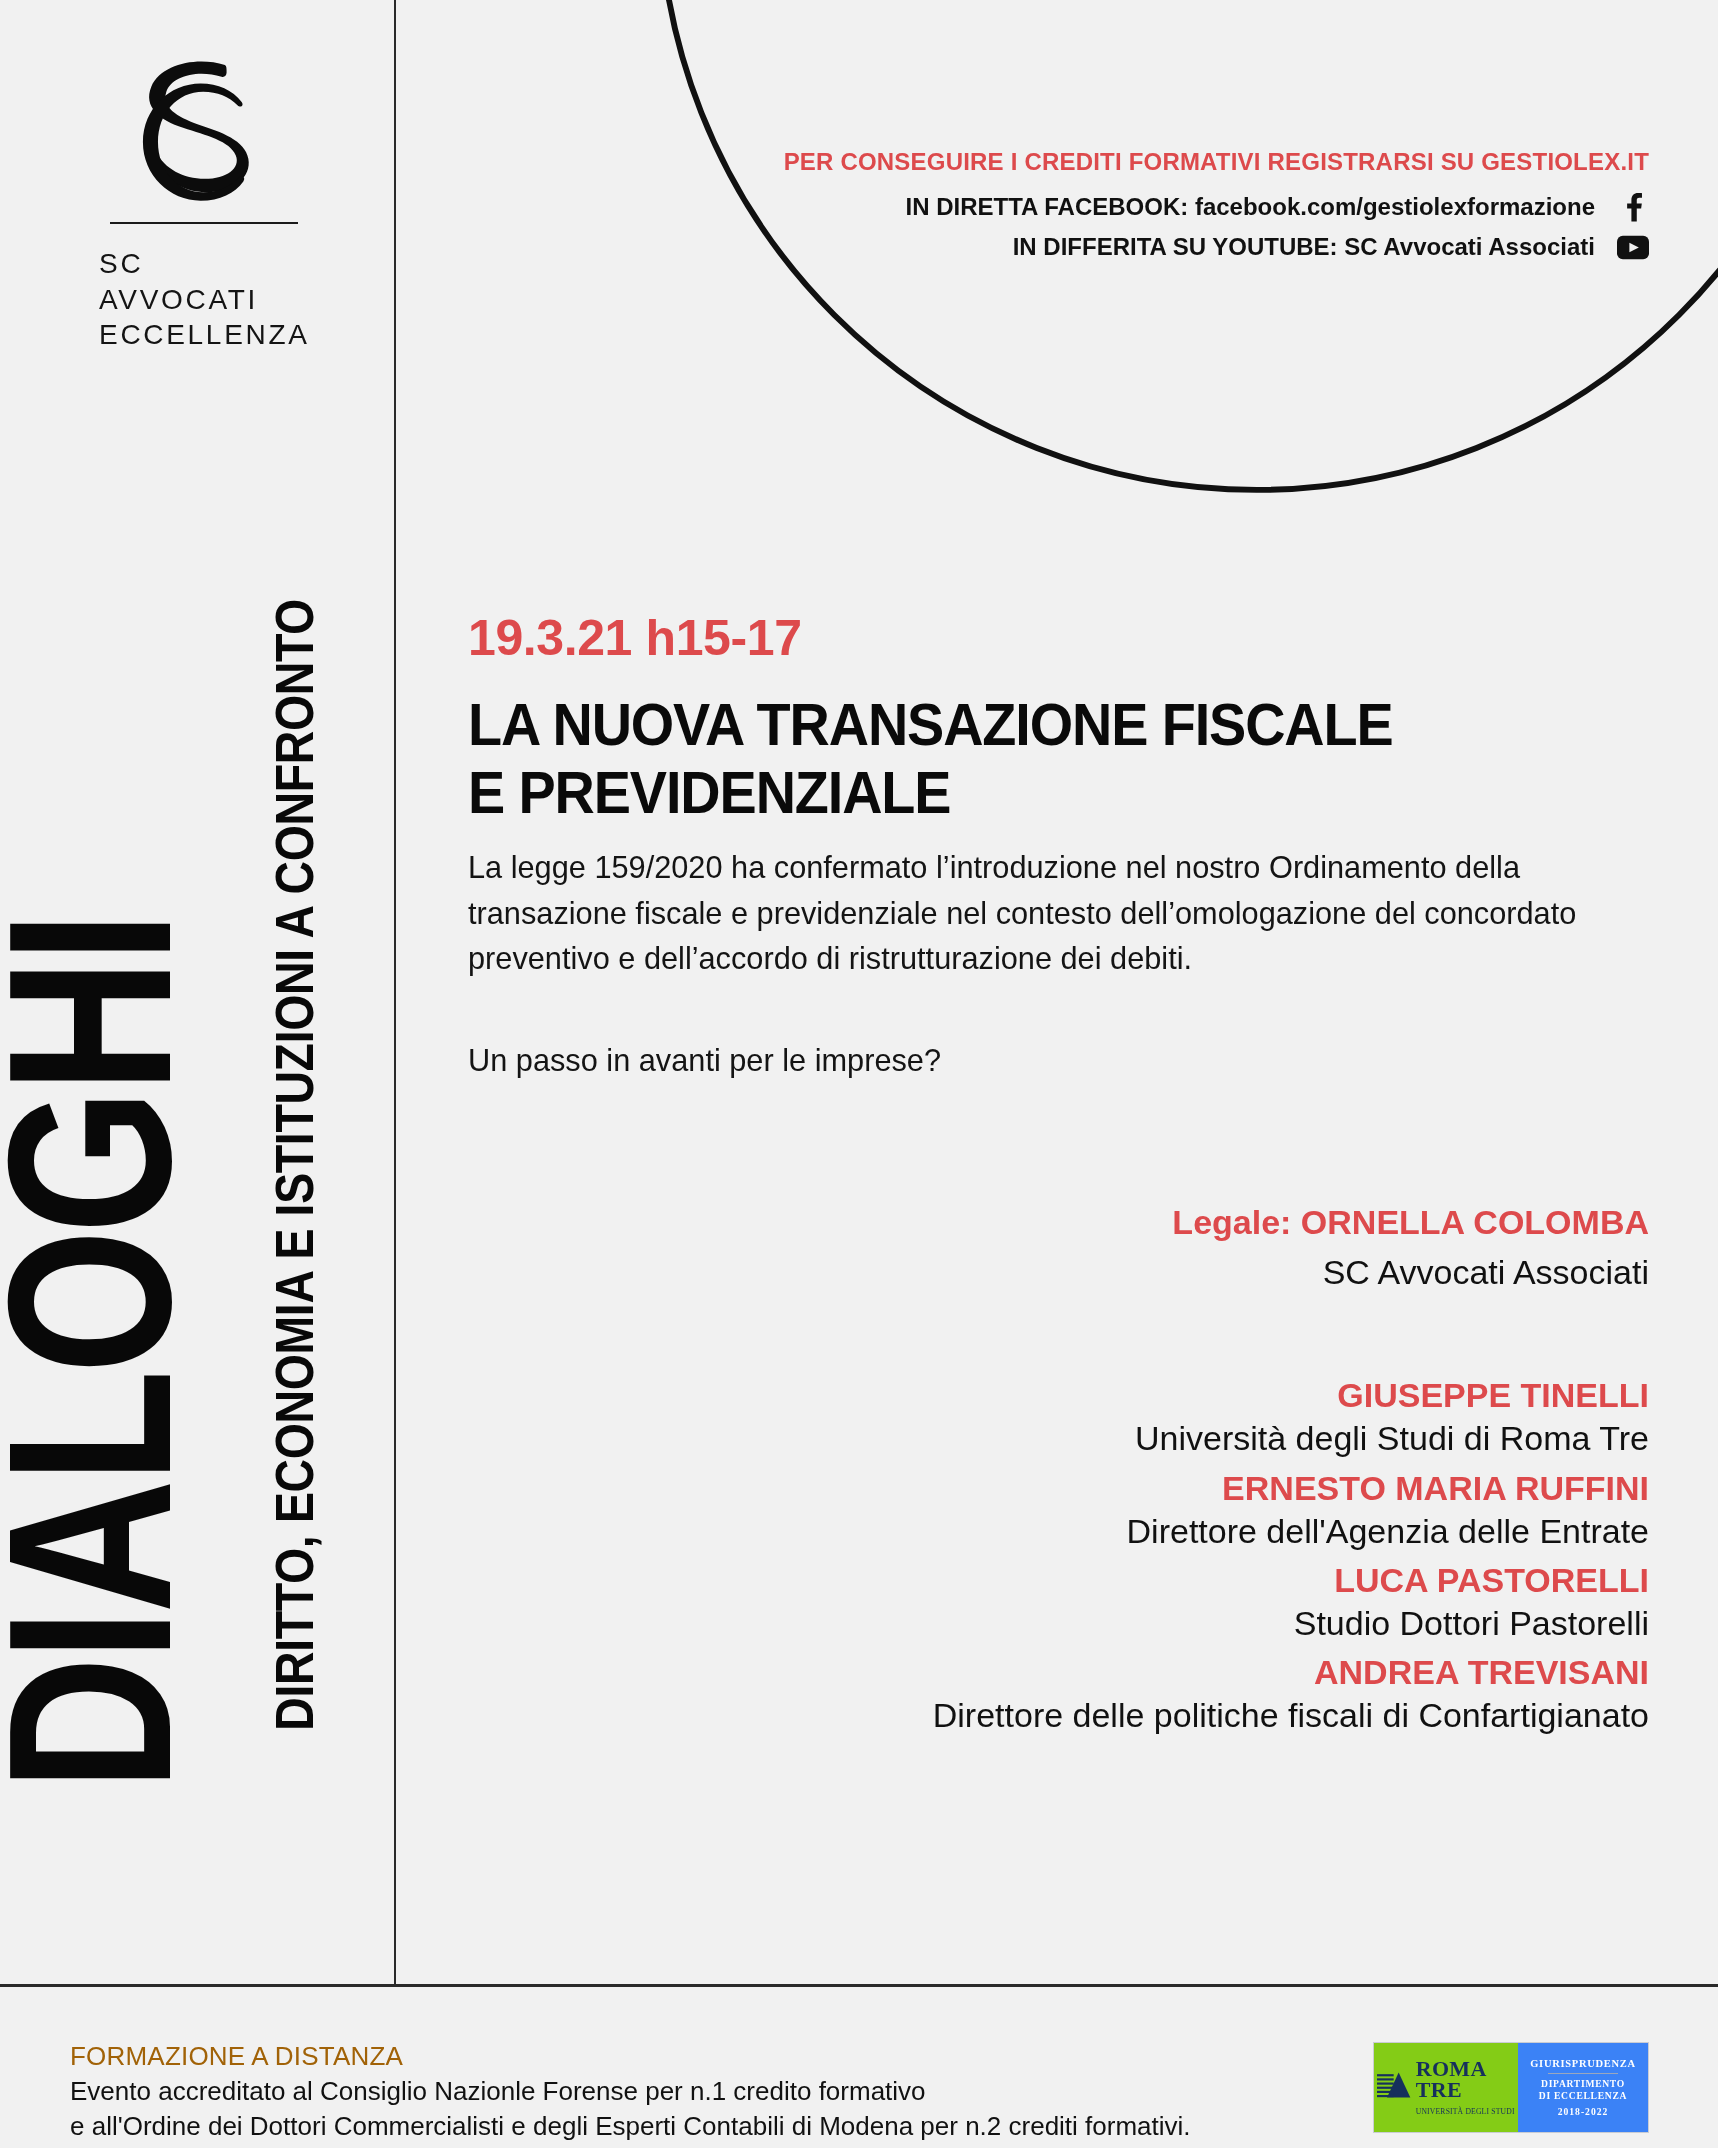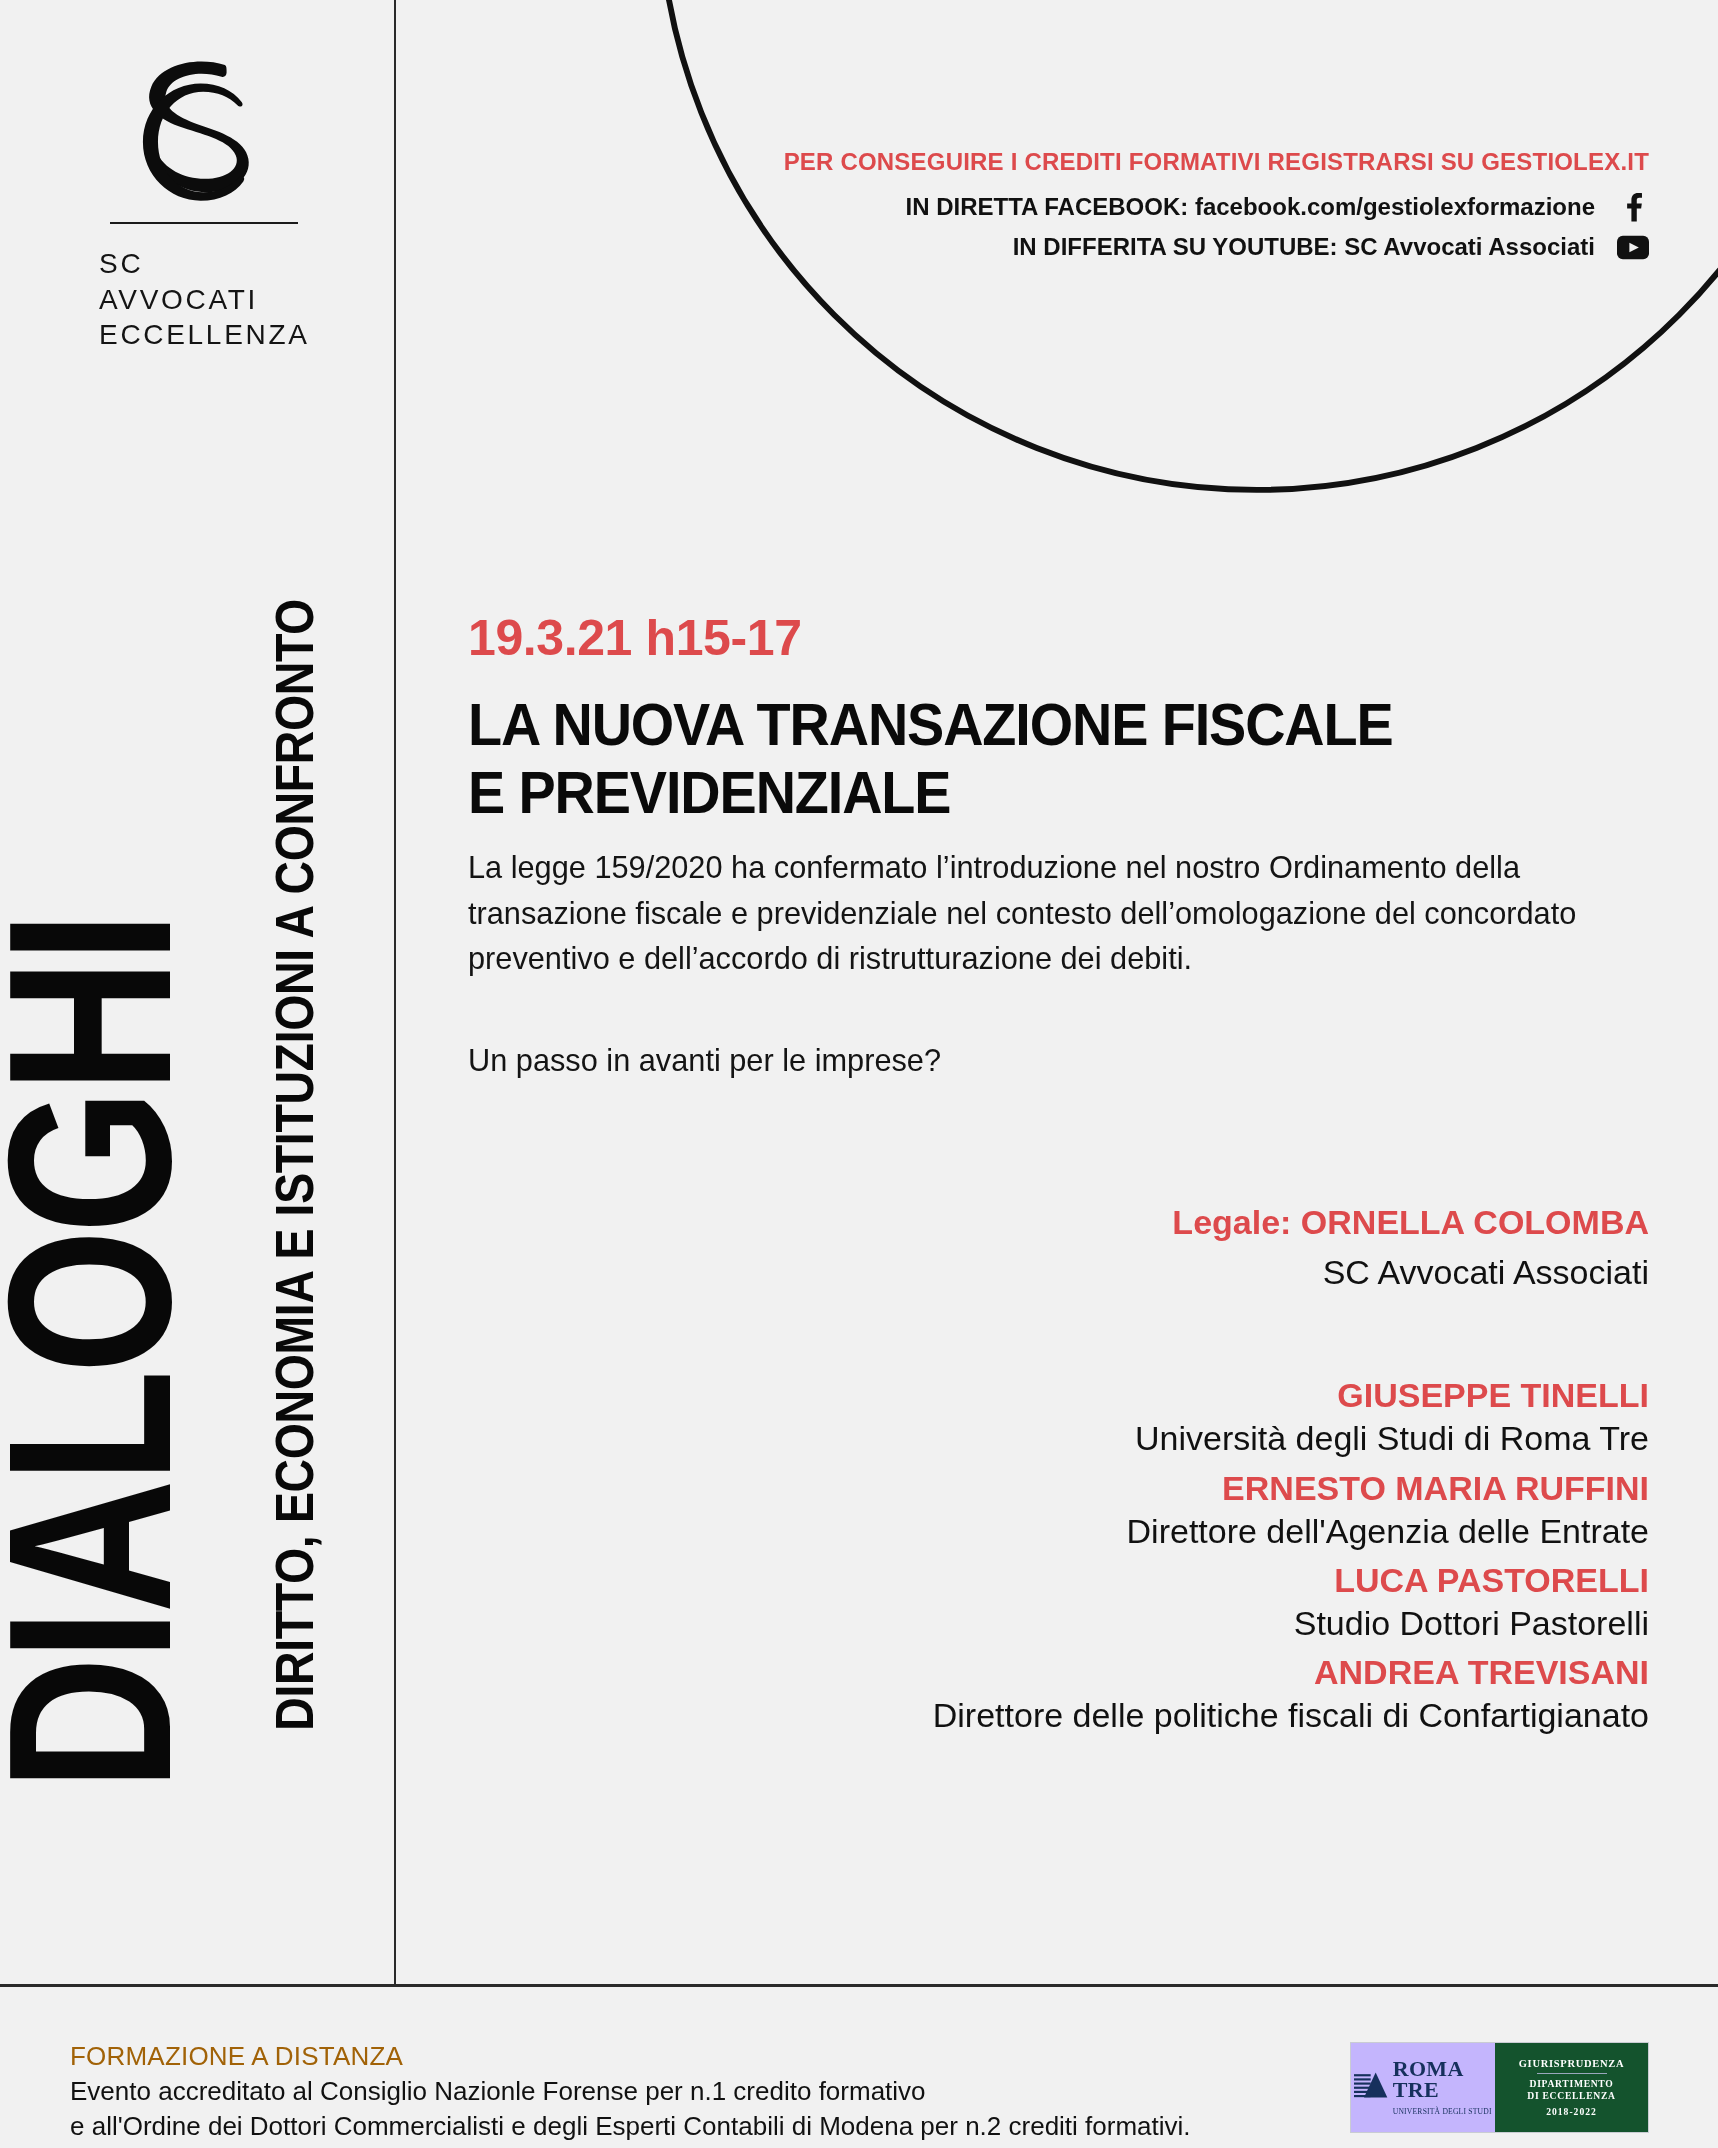--- a/index.html
+++ b/index.html
@@ -259,21 +259,21 @@
   .partner-logo {
     position: absolute;
     right: 69px;
     top: 2042px;
     display: flex;
     border: 0.8px solid #c9ccd3;
     height: 91px;
     box-sizing: border-box;
   }
   .partner-left {
-    background: #c4b5fd;
+    background: #84cc16;
     width: 144px;
     display: flex;
     align-items: center;
     justify-content: center;
     box-sizing: border-box;
   }
   .pl-inner {
     display: flex;
     align-items: center;
   }
@@ -303,22 +303,22 @@
   }
   .pl-univ {
     font-family: "Liberation Serif", serif;
     font-size: 7.6px;
     color: #16305c;
     letter-spacing: 0.2px;
     margin-top: 7px;
     white-space: nowrap;
   }
   .partner-right {
-    background: #14532d;
-    width: 153px;
+    background: #3b82f6;
+    width: 130px;
     padding: 6.7px 5px;
     box-sizing: border-box;
     text-align: center;
     color: #ffffff;
     display: flex;
     flex-direction: column;
     justify-content: center;
   }
   .pr-giu {
     font-family: "Liberation Serif", serif;

